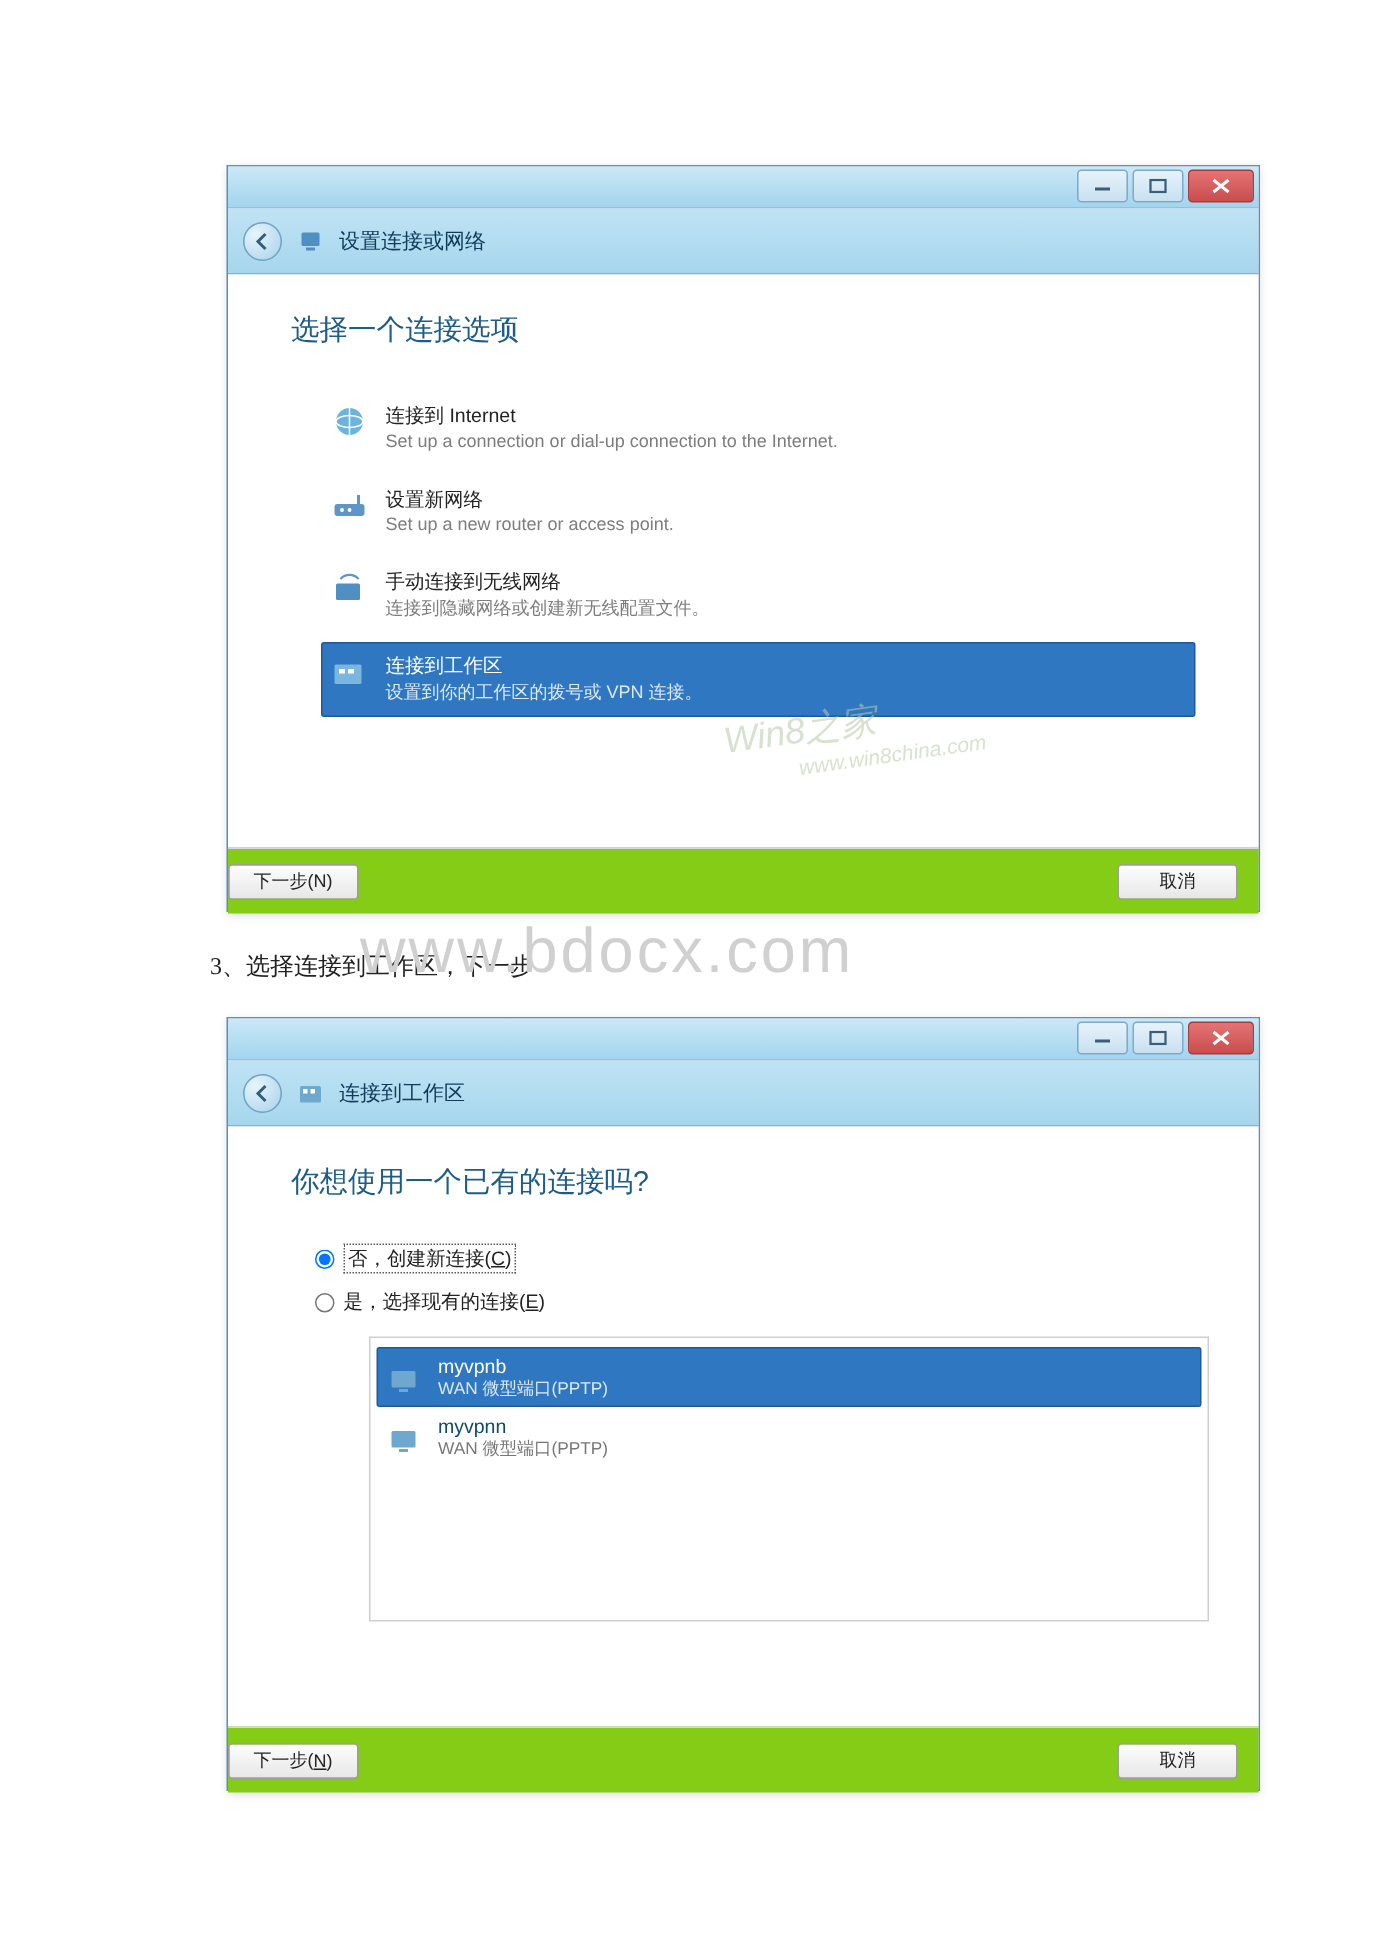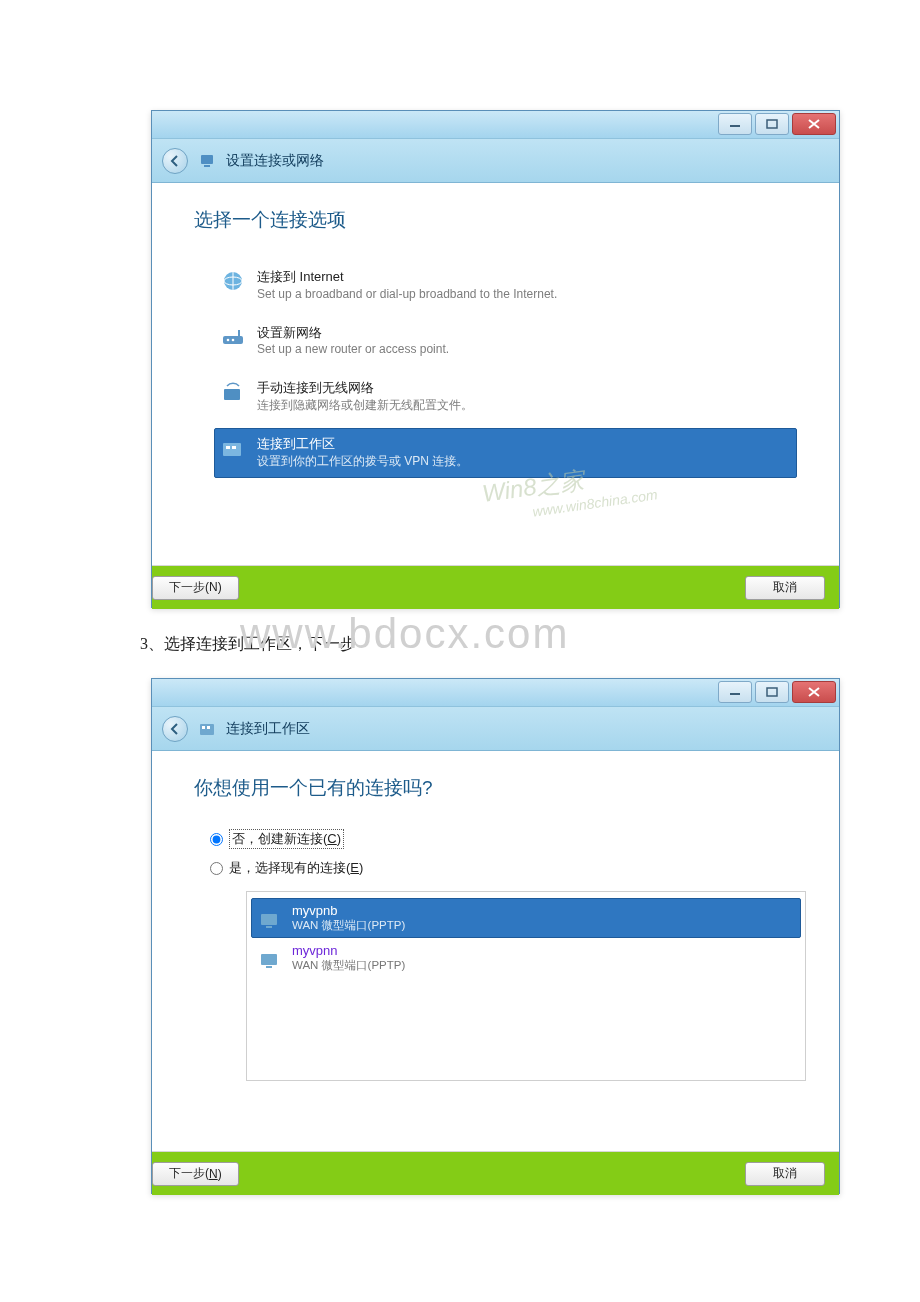--- a/index.html
+++ b/index.html
@@ -114,21 +114,21 @@
       padding: 6px 4px;
     }
     .conn-item {
       display:flex; gap:10px; padding:4px 6px; align-items:flex-end;
       border: 1px solid transparent; border-radius: 2px;
     }
     .conn-item.selected {
       background: #2f77c1; color:#fff; border-color:#1e5a99;
     }
     .conn-item .conn-sub { font-size: 11.5px; }
-    .conn-item:not(.selected) .conn-name { color:#6d28d9; }
+    .conn-item:not(.selected) .conn-name { color:#0c4a6e; }
     .conn-item:not(.selected) .conn-sub { color:#777; }
     .conn-item.selected .conn-sub { color:#dce9f5; }
     .conn-icon { width:24px; height:24px; flex-shrink:0; }
 
     .footer {
       height: 44px;
       background: #84cc16;
       border-top: 1px solid #d7d7d7;
       display: flex;
       align-items: center;
@@ -225,21 +225,21 @@
       <div class="opt">
         <div class="opt-icon">
           <svg width="28" height="28">
               <circle cx="14" cy="13" r="9" fill="#6cb3e0"></circle>
               <ellipse cx="14" cy="13" rx="9" ry="4" fill="none" stroke="#fff" stroke-width="1"></ellipse>
               <path d="M14 4 v18" stroke="#fff" stroke-width="1"></path>
             </svg>
         </div>
         <div class="opt-texts">
           <span class="opt-title">连接到 Internet</span>
-          <span class="opt-desc">Set up a broadband or dial-up broadband to the Internet.</span>
+          <span class="opt-desc">Set up a connection or dial-up connection to the Internet.</span>
         </div>
       </div>
 
       <div class="opt">
         <div class="opt-icon">
           <svg width="28" height="28">
               <rect x="4" y="12" width="20" height="8" rx="2" class="icon-router"></rect>
               <circle cx="9" cy="16" r="1.3" fill="#fff"></circle>
               <circle cx="14" cy="16" r="1.3" fill="#fff"></circle>
               <path d="M20 12 v-6" stroke="#5e97c7" stroke-width="2"></path>

